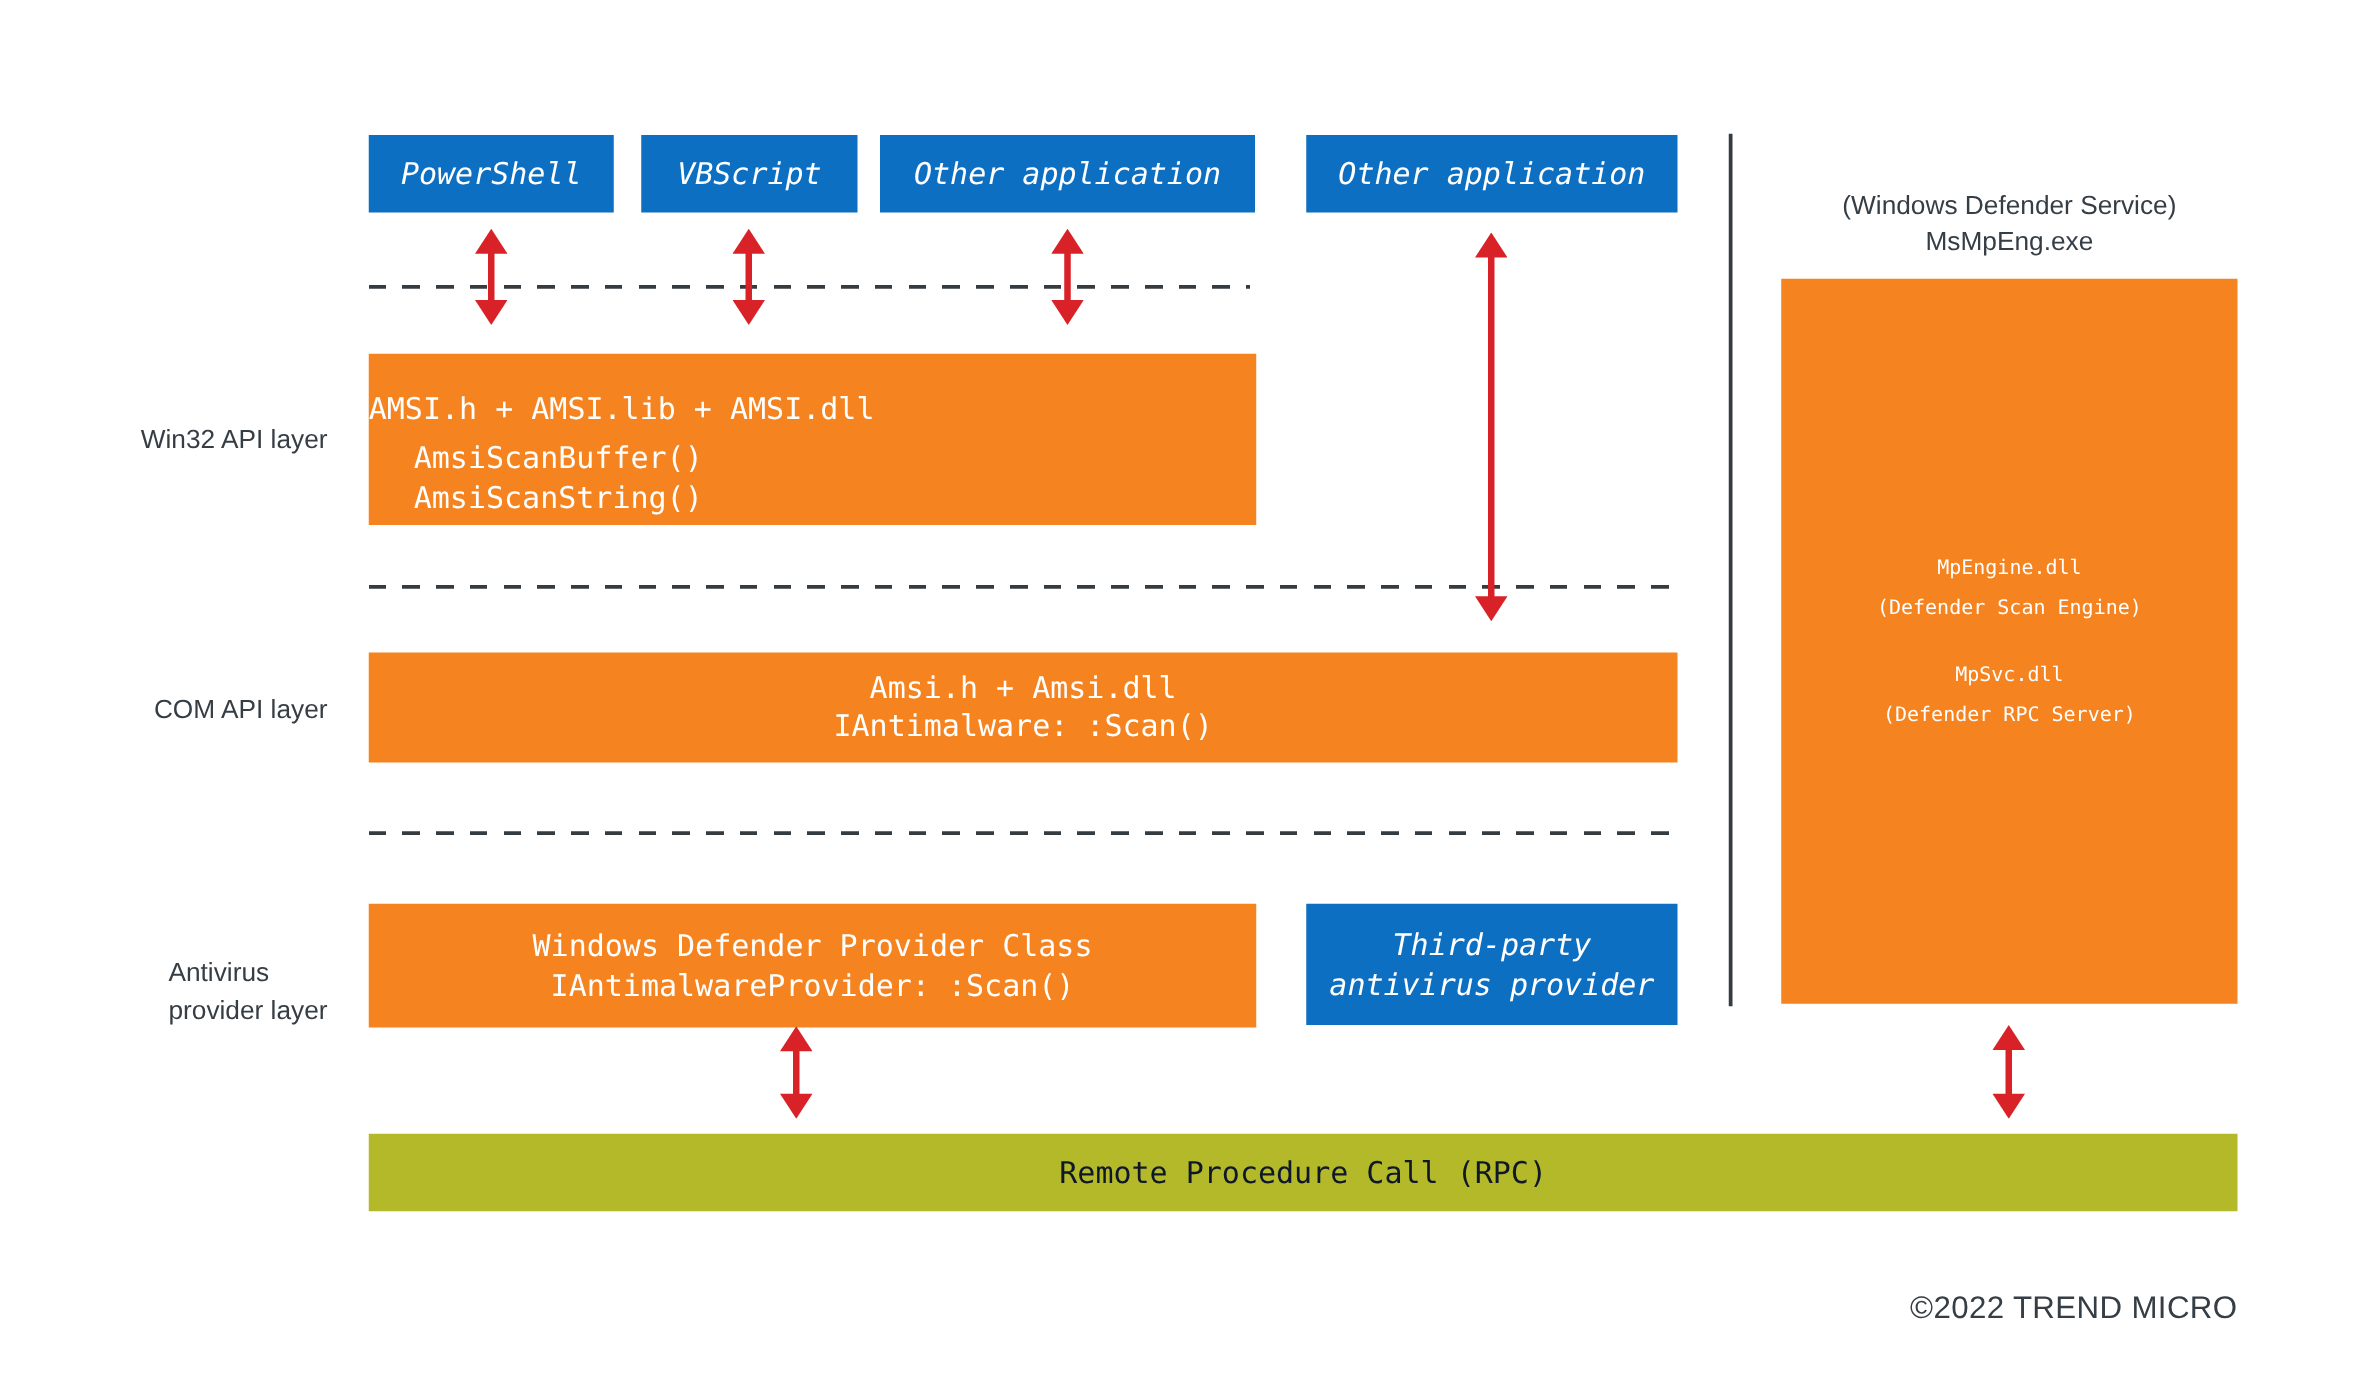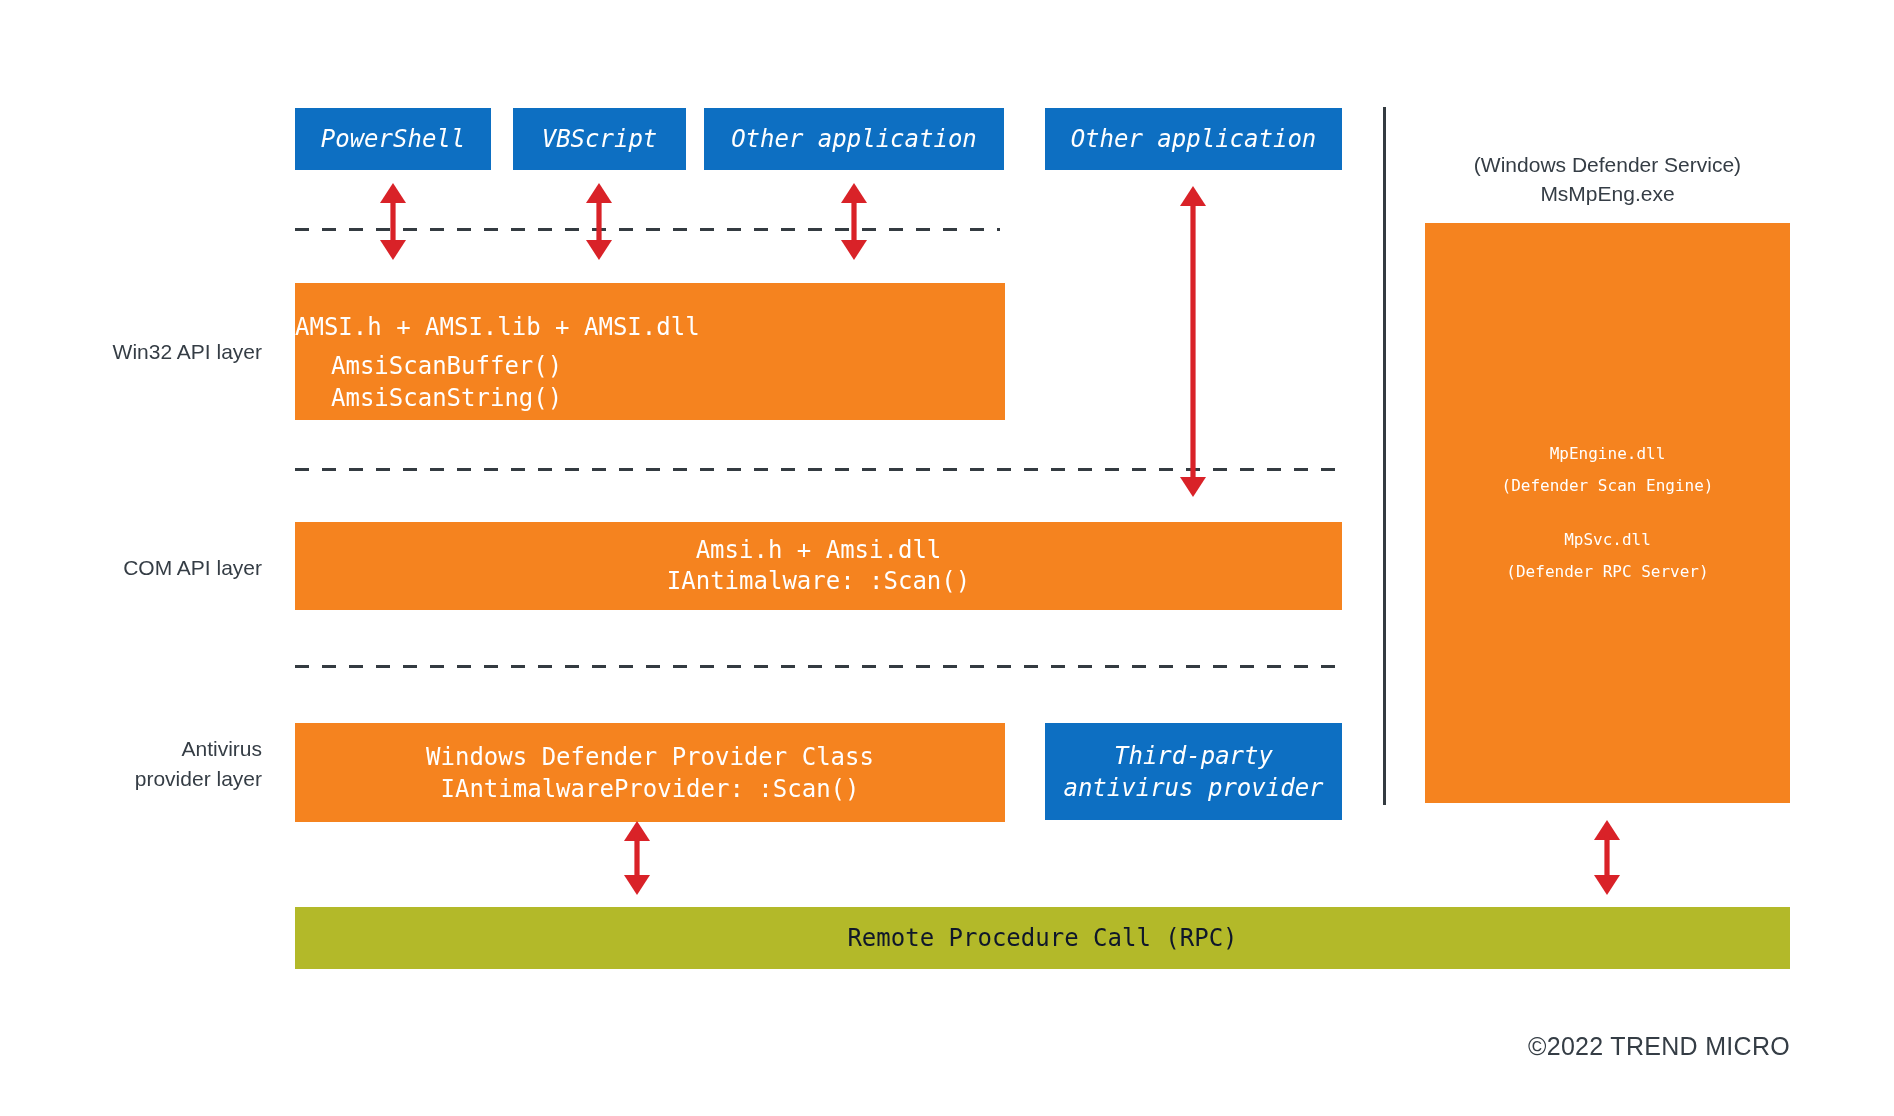--- a/index.html
+++ b/index.html
@@ -27,21 +27,21 @@
   .dash{
     position:absolute;height:3px;
     background:repeating-linear-gradient(to right,var(--dash,#343b41) 0 14px,transparent 14px 27px);
   }
 
   
   .side-label{
     position:absolute;color:var(--ink,#353d45);
     font-size:21px;line-height:30px;text-align:right;white-space:nowrap;
   }
-  .side-label.centered{text-align:right;}
+  .side-label.centered{text-align:left;margin-top:30px;}
 
   
   .w32-title{text-align:left;padding-top:29px;line-height:30px;}
   .w32-fns{margin:8px 0 0 36px;line-height:32px;}
 
   
   .cflex{display:flex;flex-direction:column;align-items:center;justify-content:center;line-height:32px;text-align:center;}
 
   
   .combar{line-height:31px;}

